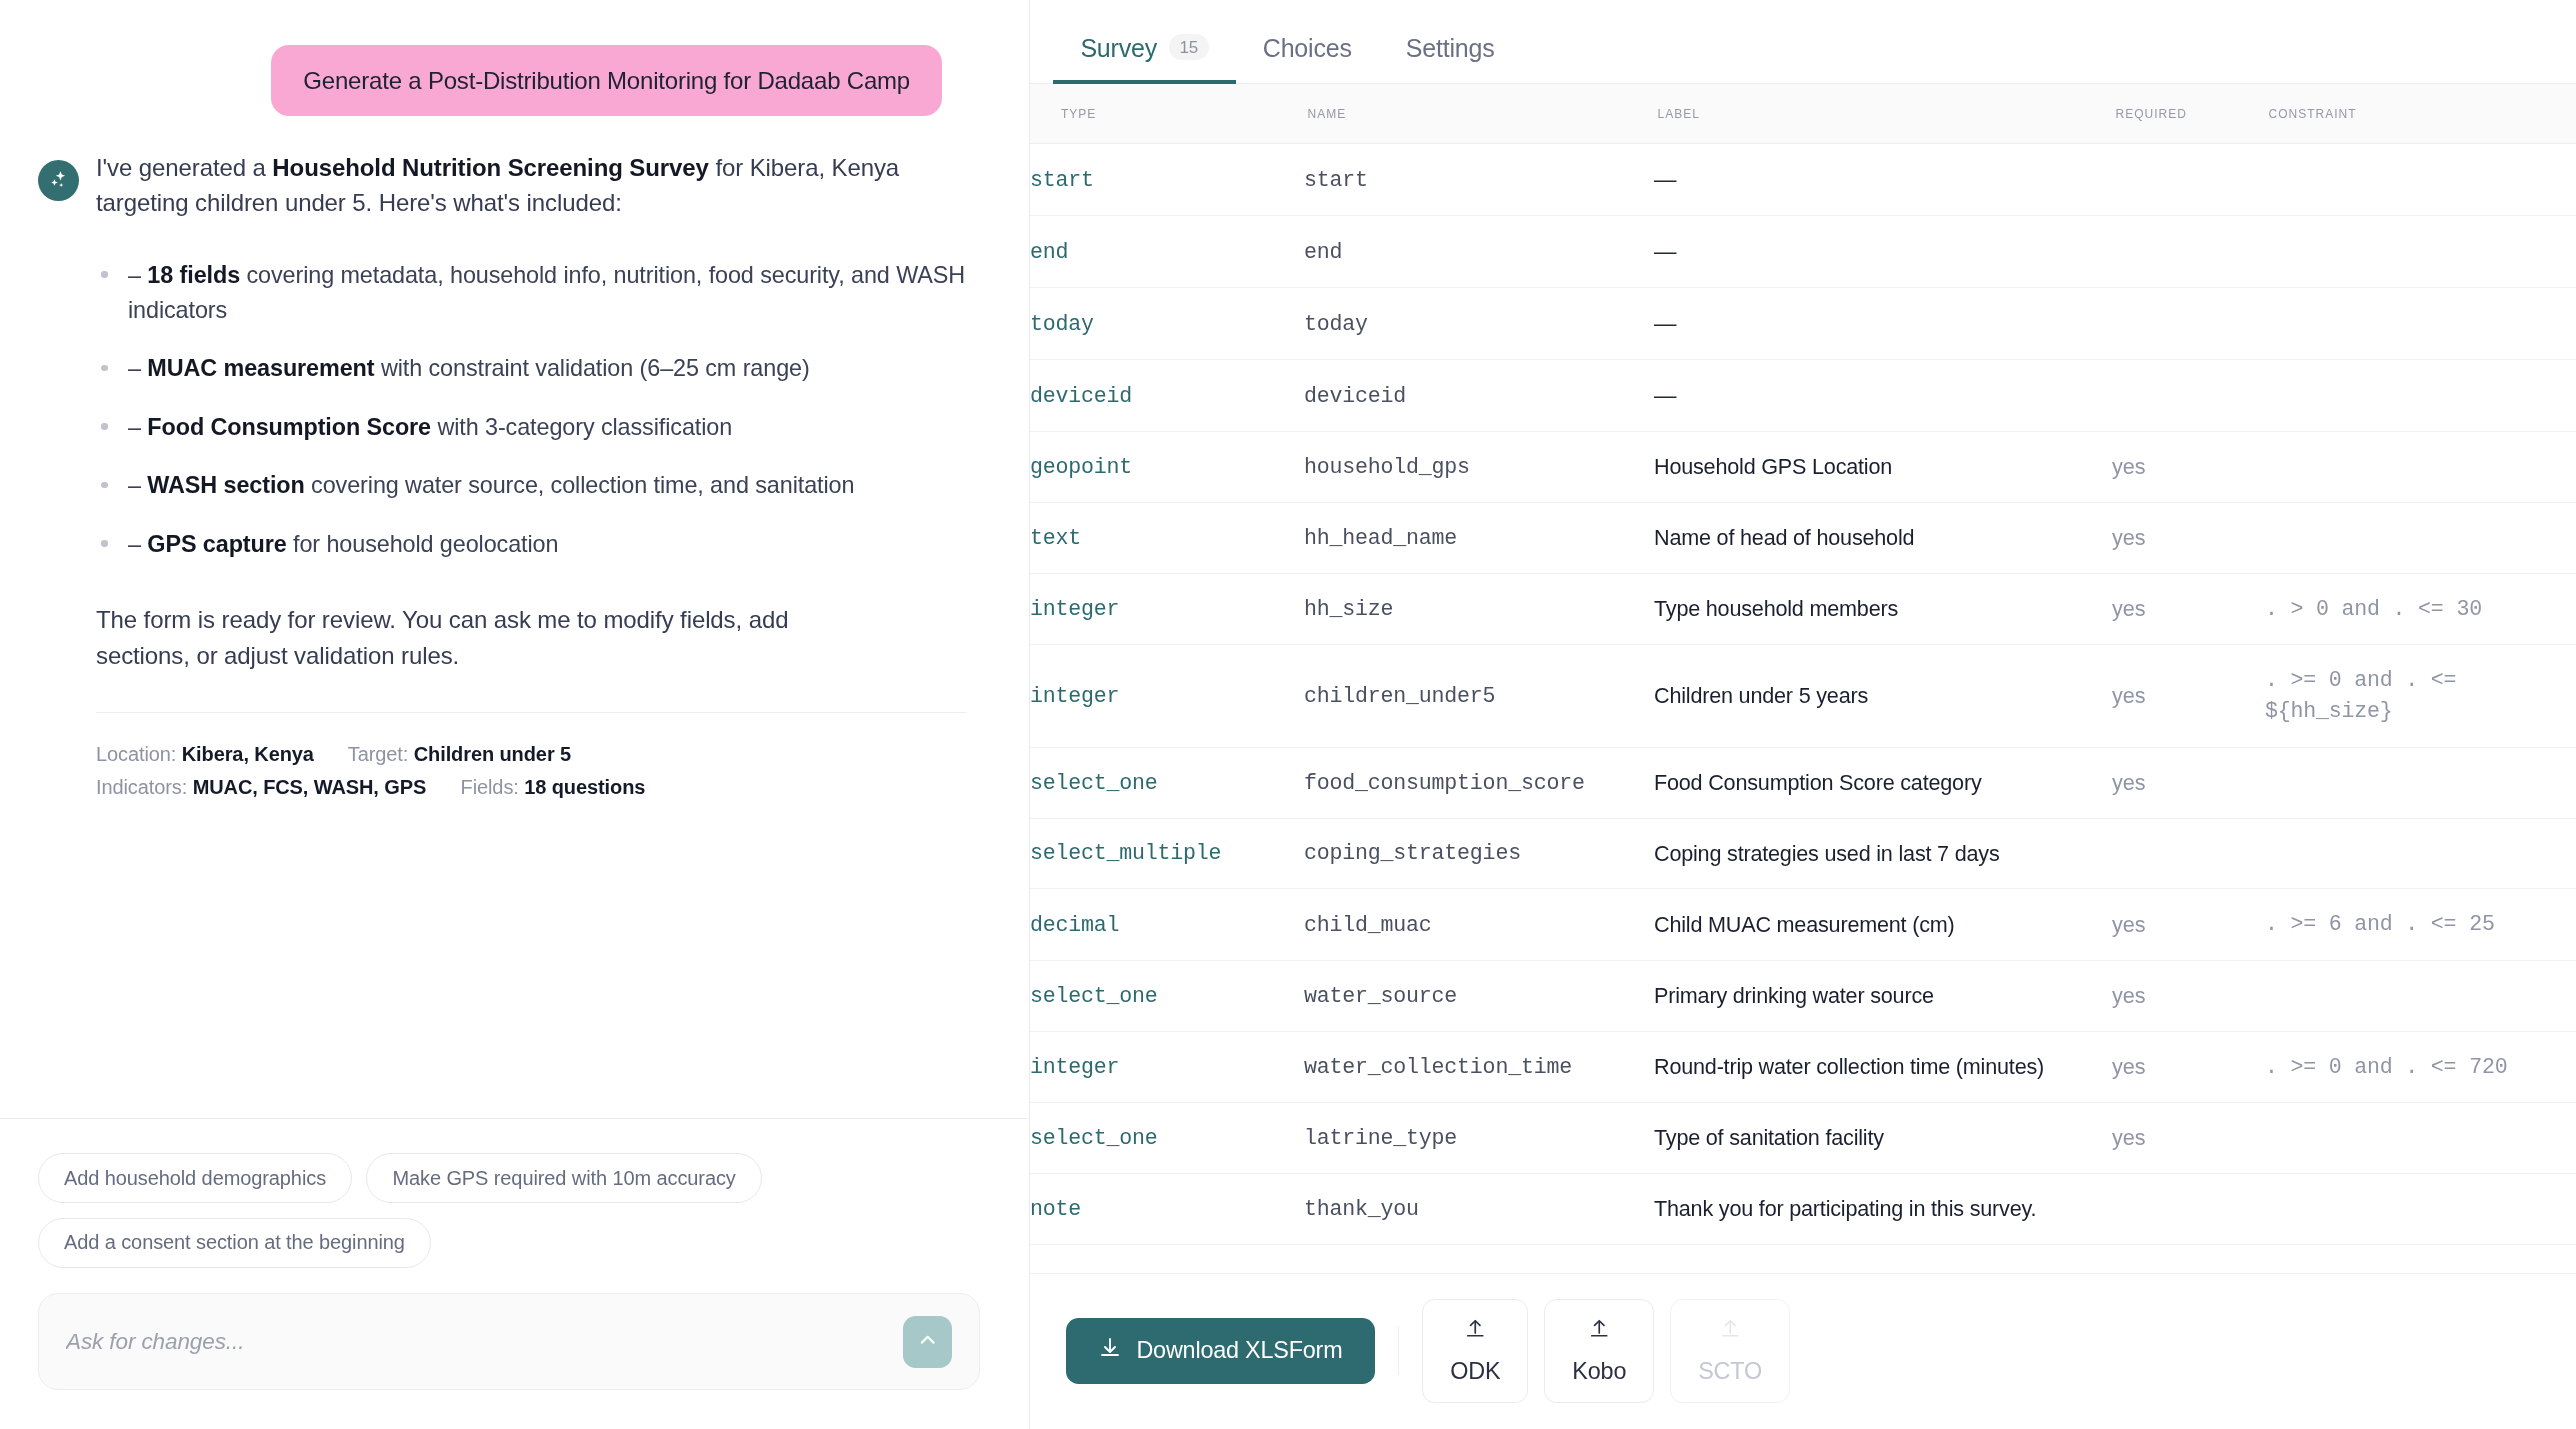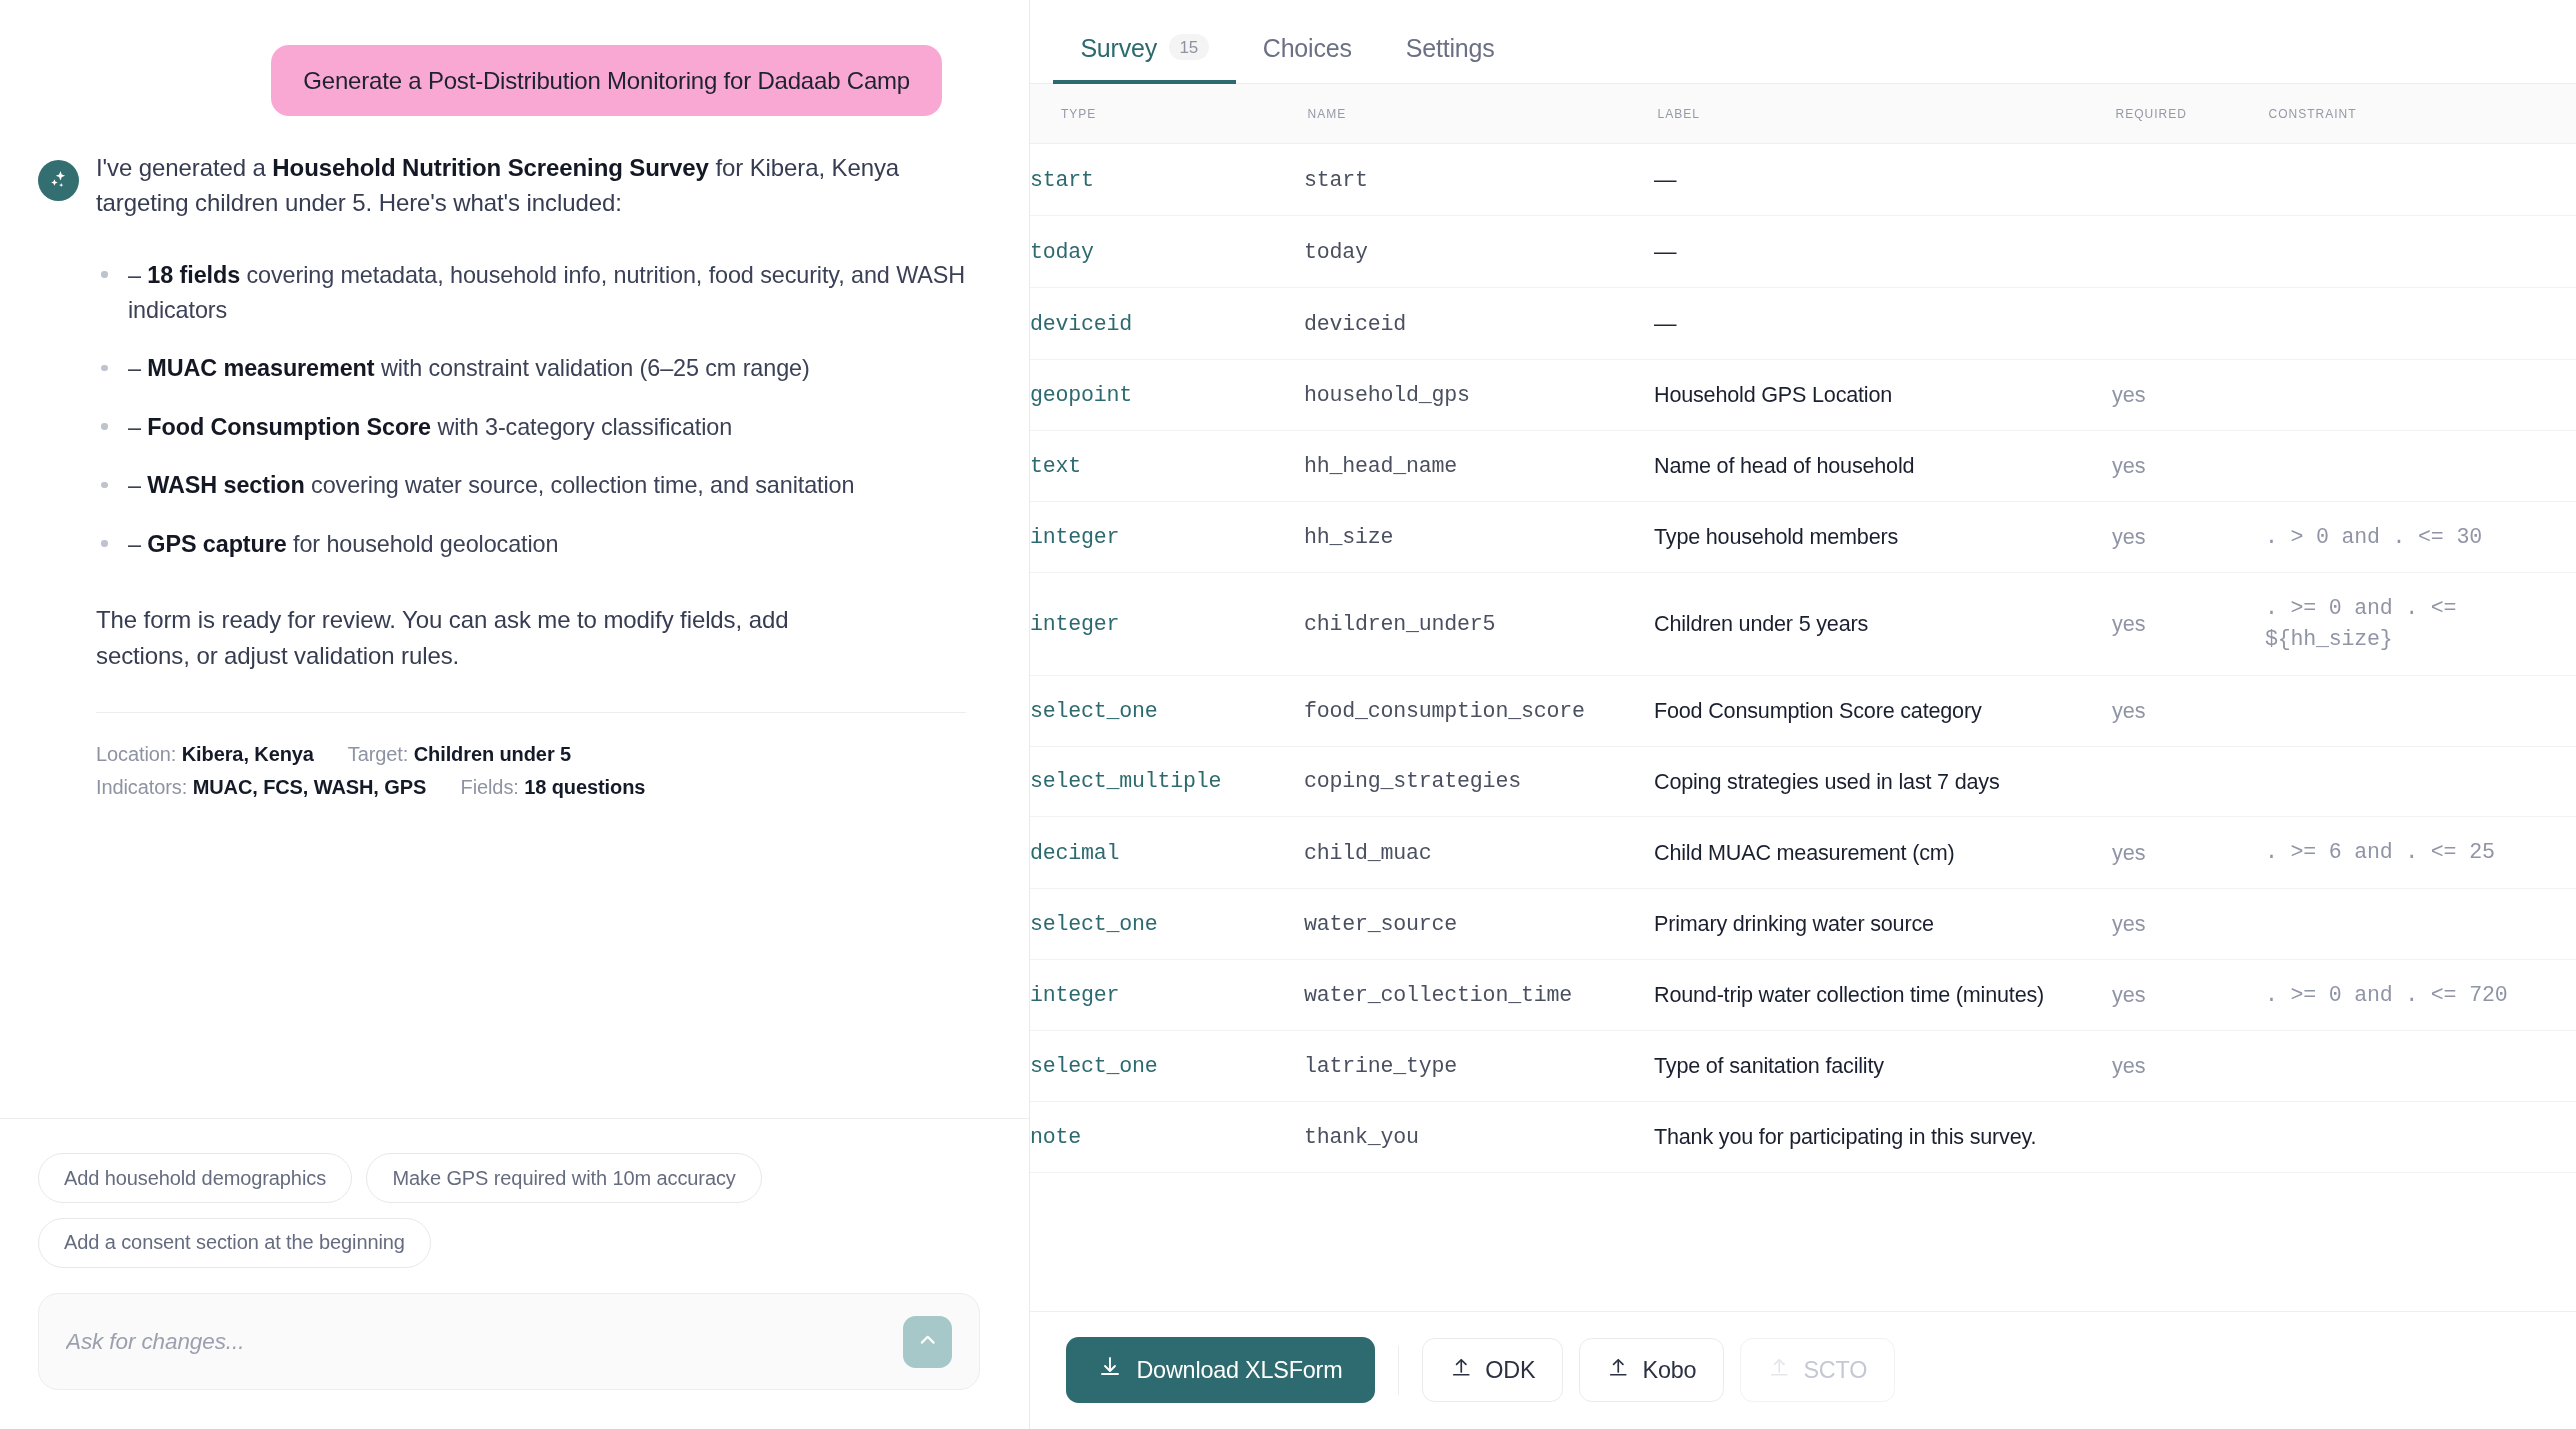--- a/index.html
+++ b/index.html
@@ -327,20 +327,21 @@
     background: #fff;
     border: 1.4px solid #EBEBEE;
     border-radius: 12.6px;
     padding: 17px 27px;
     font-size: 23.4px;
     color: #2B3142;
     display: flex; align-items: center; gap: 12.6px;
     cursor: pointer;
     letter-spacing: -0.2px;
     font-family: "Liberation Sans", sans-serif;
+    flex-direction: column;
   }
   .btn-ghost.disabled { color: #C5C8D2; border-color: #F2F2F4; cursor: default; }
   .btn-ghost.disabled svg { opacity: .45; }
 </style>
 </head>
 <body>
 
 <div class="app">
 
   <div class="left-panel">
@@ -464,20 +465,27 @@
             <th class="h-name">NAME</th>
             <th class="h-label">LABEL</th>
             <th class="h-req">REQUIRED</th>
             <th class="h-con">CONSTRAINT</th>
           </tr>
         </thead>
         <tbody id="tbody">
             <tr>
               <td class="t-type">start</td>
               <td class="t-name">start</td>
+              <td class="t-label dash">—</td>
+              <td class="t-req"></td>
+              <td class="t-con"></td>
+            </tr>
+            <tr>
+              <td class="t-type">end</td>
+              <td class="t-name">end</td>
               <td class="t-label dash">—</td>
               <td class="t-req"></td>
               <td class="t-con"></td>
             </tr>
             <tr>
               <td class="t-type">today</td>
               <td class="t-name">today</td>
               <td class="t-label dash">—</td>
               <td class="t-req"></td>
               <td class="t-con"></td>

